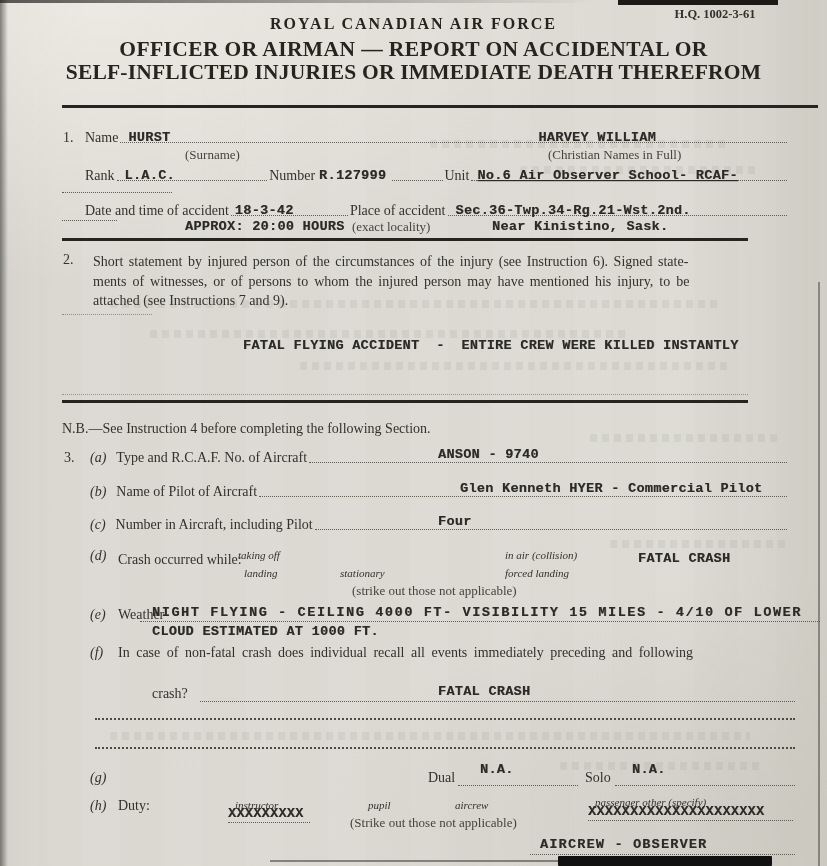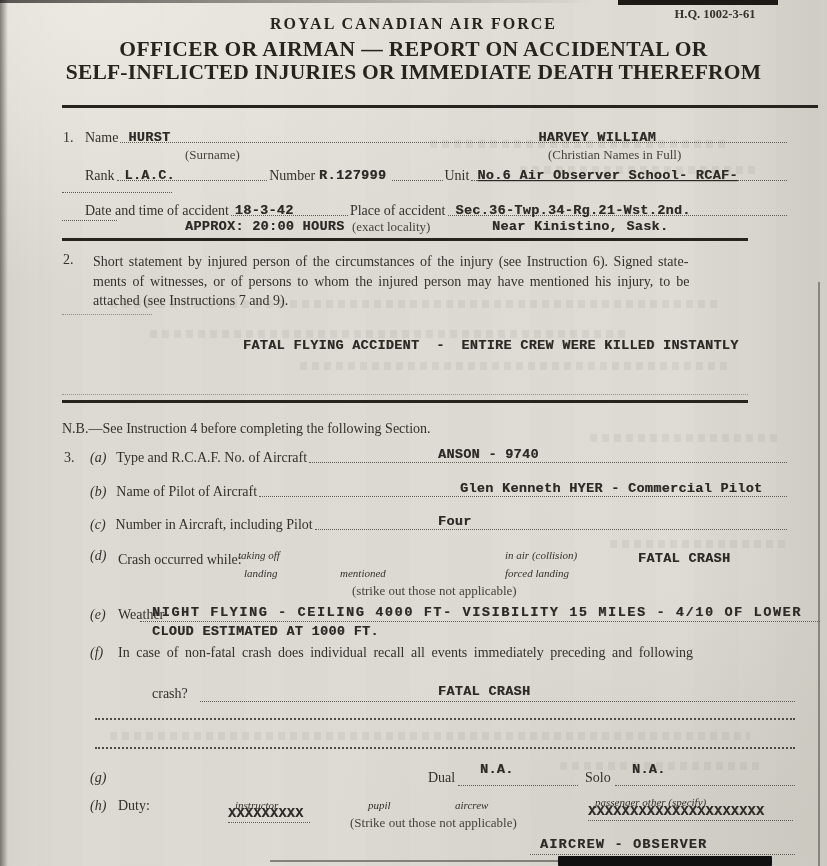--- a/index.html
+++ b/index.html
@@ -141,21 +141,21 @@
     <span class="lead"></span>
   </div>
   <div class="abs typed" style="left:438px;top:514px;">Four</div>
 
   <div class="abs print plabel" style="left:90px;top:548px;">(d)</div>
   <div class="abs print" style="left:118px;top:552px;">Crash occurred while:</div>
   <div class="abs it" style="left:238px;top:549px;">taking off</div>
   <div class="abs it" style="left:505px;top:549px;">in air (collision)</div>
   <div class="abs typed" style="left:638px;top:551px;">FATAL CRASH</div>
   <div class="abs it" style="left:244px;top:567px;">landing</div>
-  <div class="abs it" style="left:340px;top:567px;">mentioned</div>
+  <div class="abs it" style="left:340px;top:567px;">stationary</div>
   <div class="abs it" style="left:505px;top:567px;">forced landing</div>
   <div class="abs cap" style="left:352px;top:583px;">(strike out those not applicable)</div>
 
   <div class="abs print plabel" style="left:90px;top:607px;">(e)</div>
   <div class="abs print" style="left:118px;top:607px;">Weather</div>
   <div class="abs dotseg" style="left:140px;top:619px;width:680px;"></div>
   <div class="abs typed" style="left:152px;top:605px;letter-spacing:1.6px;">NIGHT FLYING - CEILING 4000 FT- VISIBILITY 15 MILES - 4/10 OF LOWER</div>
   <div class="abs typed" style="left:152px;top:624px;">CLOUD ESTIMATED AT 1000 FT.</div>
 
   <div class="abs print plabel" style="left:90px;top:645px;">(f)</div>

